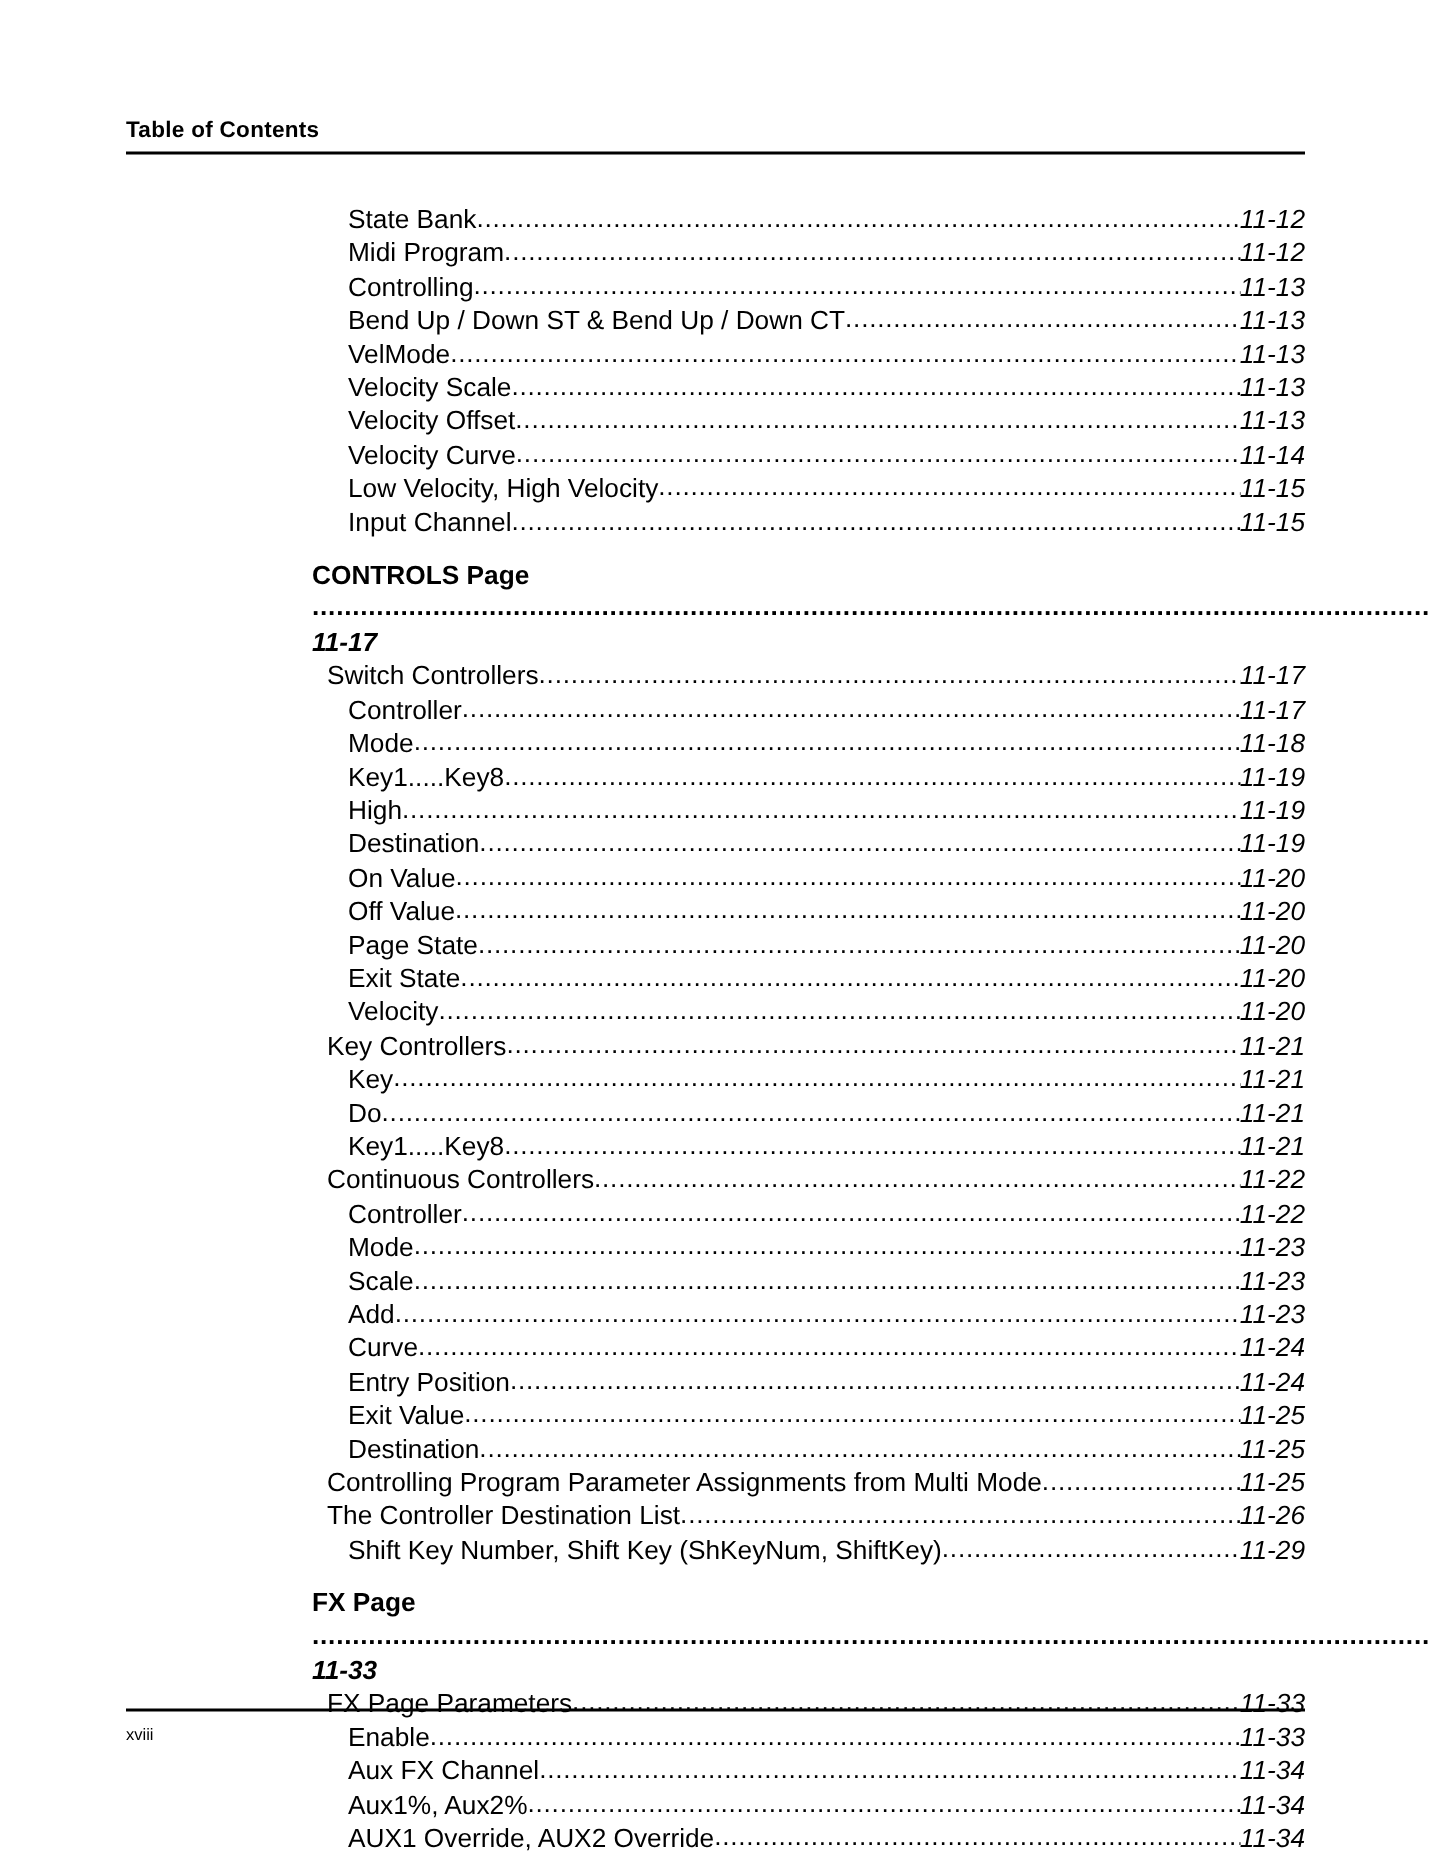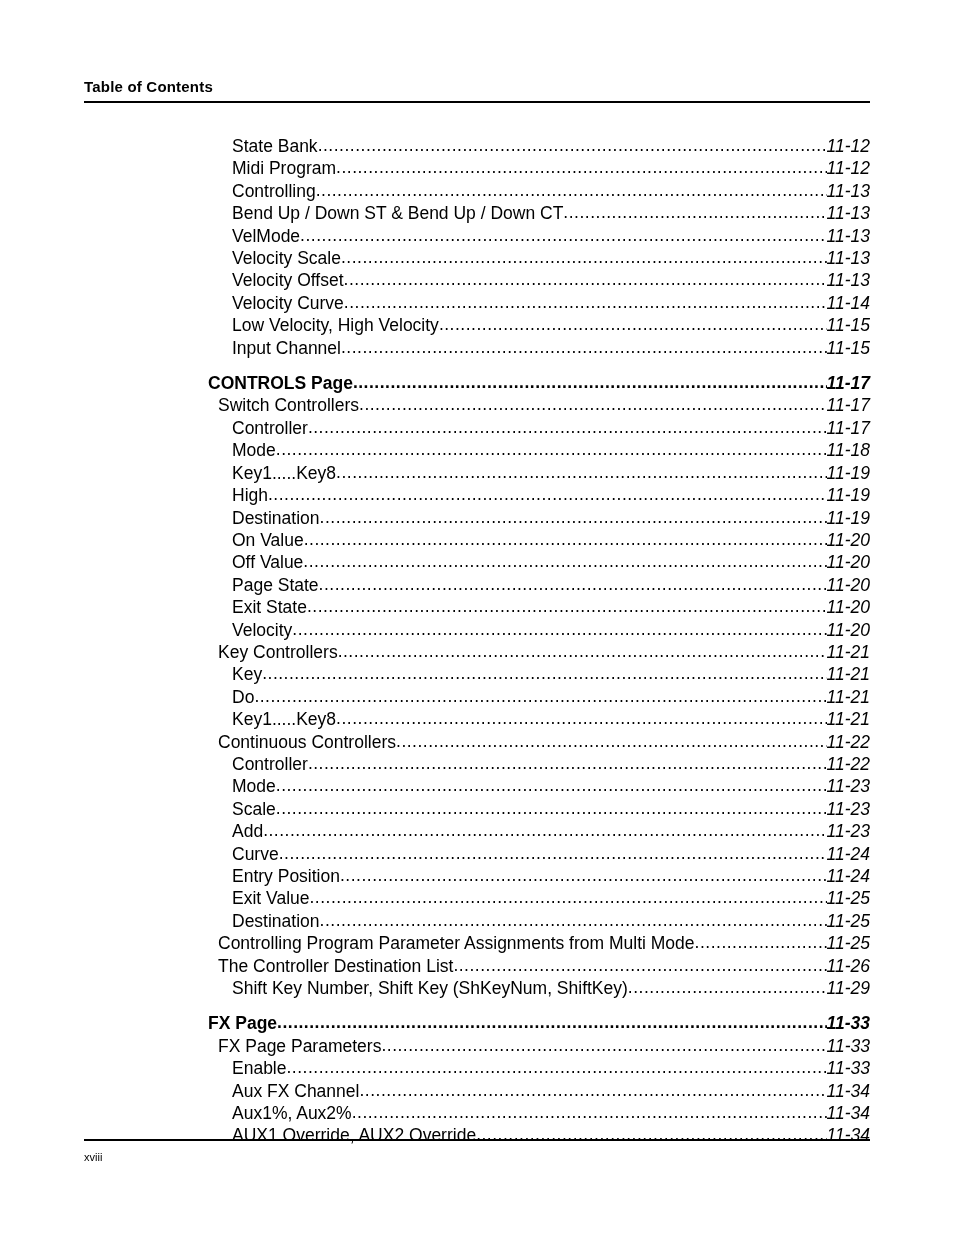--- a/index.html
+++ b/index.html
@@ -60,21 +60,21 @@
     font-size: 17.5px;
     position: relative;
     top: -1px;
   }
   .toc-entry .page-num {
     flex: 0 0 auto;
     text-align: right;
     font-style: italic;
   }
   
-  .lvl-head { padding-left: 124px; font-weight: bold; }
+  .lvl-head { padding-left: 124px; font-weight: bold; flex-direction: column; }
   .lvl-head .page-num { font-weight: bold; }
   .lvl-1 { padding-left: 134px; }
   .lvl-2 { padding-left: 148px; }
   .lvl-0 { padding-left: 148px; }
   .lvl-1b { padding-left: 134px; align-items: center; }
   .lvl-2b { padding-left: 148px; }
 
   .section-gap { height: 13px; }
 
   .footer {

